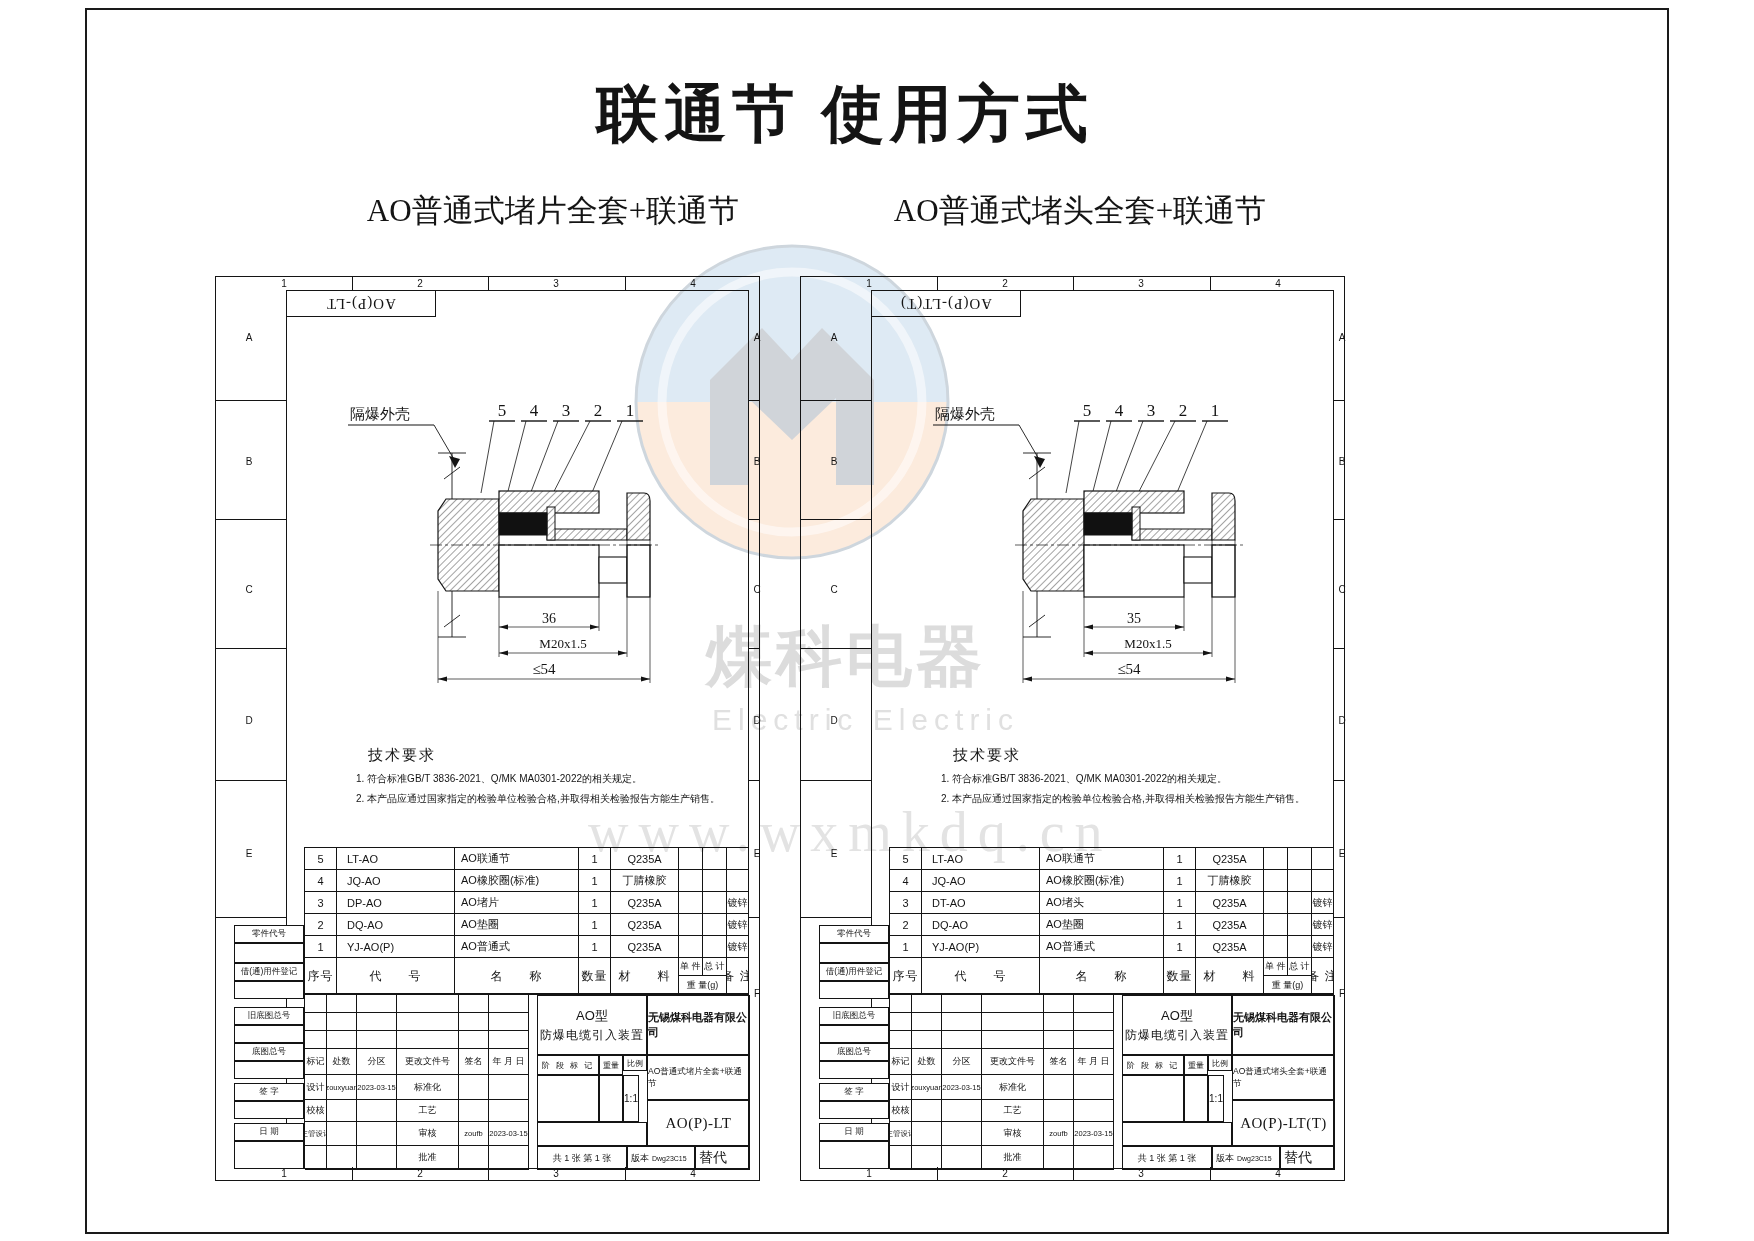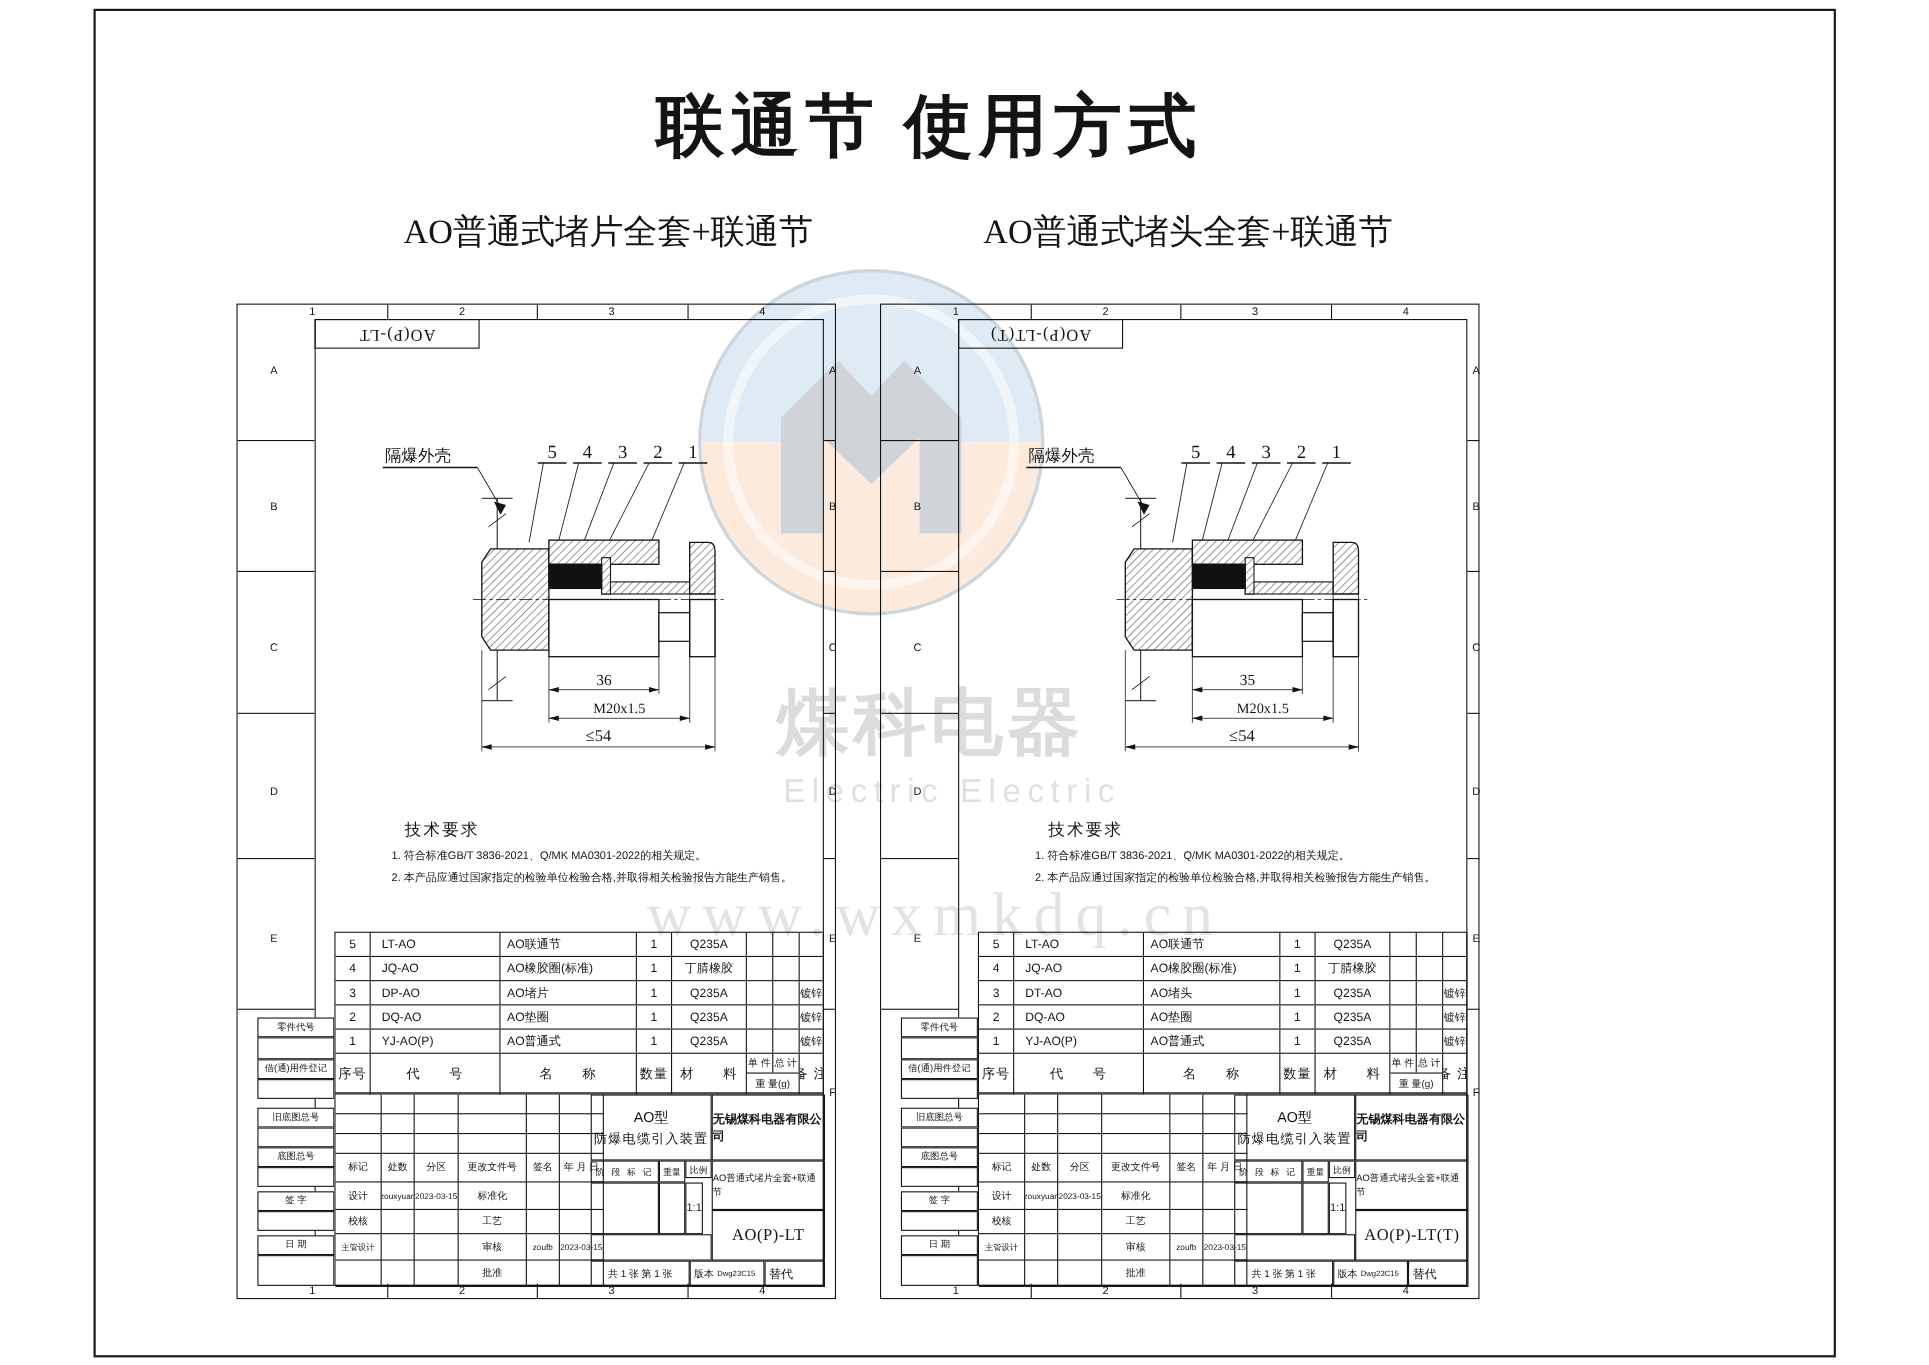--- a/index.html
+++ b/index.html
@@ -55,41 +55,41 @@
   .bh-wt-top{display:flex;height:18px;border-bottom:1px solid #141414;box-sizing:border-box;}
   .bh-wt-top div{width:24px;font-size:9px;display:flex;align-items:center;justify-content:center;box-sizing:border-box;}
   .bh-wt-top div:first-child{border-right:1px solid #141414;}
   .bh-wt-bot{height:19px;font-size:9px;display:flex;align-items:center;justify-content:center;}
   
   .tb{position:absolute;left:88px;top:717px;width:445px;height:175px;border:1.4px solid #141414;box-sizing:border-box;}
   .tb-left{position:absolute;left:0;top:0;width:232px;}
   .tbrow{display:flex;}
   .tc{border-right:1px solid #141414;border-bottom:1px solid #141414;box-sizing:border-box;flex-shrink:0;
       display:flex;align-items:center;justify-content:center;font-size:9px;overflow:hidden;white-space:nowrap;}
-  .s1{width:42px;}.s2{width:30px;}.s3{width:40px;}.s4{width:62px;}.s5{width:30px;text-align:center;}.s6{width:40px;}
+  .s1{width:22px;}.s2{width:30px;}.s3{width:40px;}.s4{width:62px;}.s5{width:30px;text-align:center;}.s6{width:40px;}
   .tc-sm{font-size:7.5px;}
   .tbx{position:absolute;border:1px solid #141414;box-sizing:border-box;display:flex;align-items:center;justify-content:center;overflow:hidden;}
   .tb-type{left:232px;top:0;width:110px;height:60px;flex-direction:column;line-height:1.5;}
   .tb-type .l1{font-size:13px;}.tb-type .l2{font-size:12px;letter-spacing:1px;}
   .tb-company{left:342px;top:0;width:103px;height:60px;font-size:11px;font-weight:700;}
   .tb-stagehdr{left:232px;top:60px;width:62px;height:20px;font-size:8px;letter-spacing:2px;}
   .tb-weighthdr{left:294px;top:60px;width:24px;height:20px;font-size:8px;}
   .tb-scalehdr{left:318px;top:60px;width:24px;height:16px;font-size:8px;}
   .tb-stagecells{left:232px;top:80px;width:62px;height:47px;display:flex;}
   .tb-stagecells div{width:15.5px;border-right:1px solid #141414;box-sizing:border-box;}
   .tb-stagecells div:last-child{border-right:none;}
   .tb-weightcell{left:294px;top:80px;width:24px;height:47px;}
   .tb-scalecell{left:318px;top:80px;width:16px;height:47px;font-size:10px;}
   .tb-prodname{left:342px;top:60px;width:103px;height:45px;font-size:8.5px;}
   .tb-emptymid{left:232px;top:127px;width:110px;height:24px;}
   .tb-partno{left:342px;top:105px;width:103px;height:46px;font-family:"Liberation Serif","DejaVu Serif",serif;font-size:15px;letter-spacing:0.5px;}
   .tb-sheetinfo{left:232px;top:151px;width:90px;height:24px;font-size:9px;}
   .tb-version{left:322px;top:151px;width:68px;height:24px;font-size:9px;justify-content:flex-start;padding-left:3px;gap:3px;}
   .tb-version .ver{font-size:7px;}
-  .tb-replace{left:390px;top:151px;width:55px;height:24px;font-size:11px;justify-content:flex-start;padding-left:3px;}
+  .tb-replace{left:390px;top:151px;width:55px;height:24px;font-size:14px;justify-content:flex-start;padding-left:3px;}
   
   .ab{position:absolute;left:18px;width:70px;border:1px solid #141414;box-sizing:border-box;
       display:flex;align-items:center;justify-content:center;font-size:8.5px;overflow:hidden;white-space:nowrap;background:#fff;}
 </style>
 </head>
 <body>
 
 <svg width="0" height="0" style="position:absolute" aria-hidden="true">
   <defs>
     <pattern id="hatchp" patternUnits="userSpaceOnUse" width="5" height="5" patternTransform="rotate(45)">

